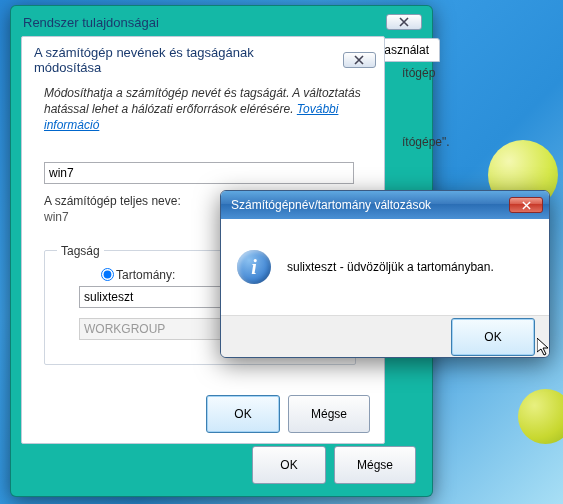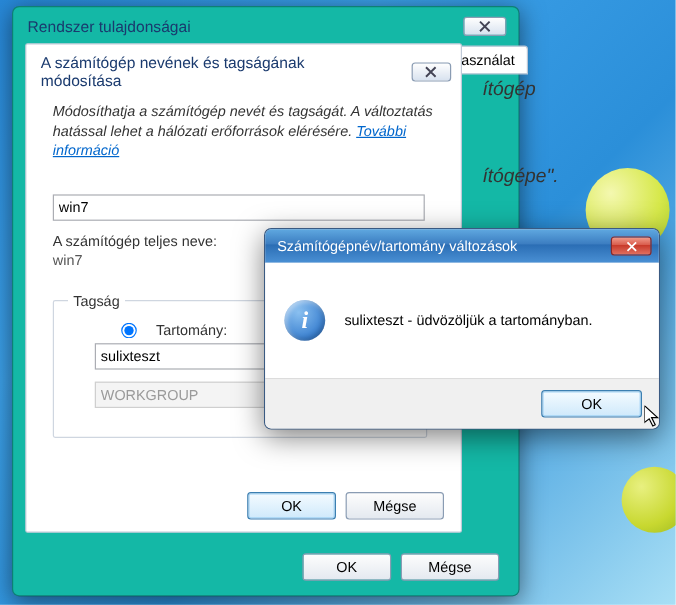--- a/index.html
+++ b/index.html
@@ -19,43 +19,43 @@
   .blob2 { width: 55px; height: 55px; background: radial-gradient(circle at 30% 30%, #e8f080, #c8d830 60%, #9ab820); right: -10px; bottom: 60px; }
 
   
   .win { position: absolute; background: #14b8a6; border: 1px solid rgba(0,0,0,0.3); border-radius: 6px; box-shadow: 0 4px 20px rgba(0,0,0,0.5); }
   .backwin { left: 10px; top: 5px; width: 423px; height: 492px; }
   .titlebar { display:flex; align-items:center; justify-content:space-between; padding: 8px 10px 4px 12px; color:#1a3a6e; font-size:13px; }
   .closebtn { width:36px; height:16px; border:1px solid #8a9cb3; border-radius:3px; display:flex; align-items:center; justify-content:center; background:linear-gradient(#fefefe,#d8e2ef); }
   .closebtn svg { width:10px; height:10px; }
 
   .tabstub { position:absolute; right:-8px; top:32px; padding:4px 10px; border:1px solid #b9c6d6; background:#fff; font-size:12px; z-index:0; border-top-left-radius:3px; border-top-right-radius:3px;}
-  .rightfrag { position:absolute; right:-10px; top:60px; width:40px; font-size:16px; color:#333;font-style:italic; }
+  .rightfrag { position:absolute; right:-10px; top:60px; width:40px; font-size:12px; color:#333; }
   .rightfrag div { margin-bottom:55px; text-align:left;}
 
   .innerpanel { position:absolute; left:10px; top:30px; width:364px; height:408px; border:1px solid #c0cad8; background:#fff; border-radius:2px; }
   .innerpanel .titlebar { color:#1a3a6e; padding:8px 8px 4px 12px;gap:40px;}
 
   .body { padding: 6px 18px 0 22px; color:#333;}
   .desc { font-size:12px; line-height:1.35; margin-bottom:28px;font-style:italic; }
   .desc a { color:#0066cc; text-decoration:underline;}
 
   .label { margin-bottom:2px; }
   .textinput { width: 310px; height:22px; border:1px solid #abadb3; padding:2px 4px; font-size:12px; background:#fff; margin-bottom:10px;}
   .readonly { color:#555;}
   .fullname { margin-bottom:2px;}
   .fullnameval { margin-bottom:20px;}
 
   fieldset { border:1px solid #cfd6e0; border-radius:2px; padding:10px 12px 14px 12px; margin:0 0 16px 0; width:312px;}
   legend { padding:0 4px; font-size:12px;}
-  .radio-row { display:flex; align-items:flex-end; gap:16px; margin-bottom:4px;padding-left:44px;}
+  .radio-row { display:flex; align-items:center; gap:2px; margin-bottom:4px;padding-left:44px;}
   .radio-row input[type=radio]{ margin:0;}
   .indented { margin-left:22px; width:260px; height:22px; border:1px solid #abadb3; padding:2px 4px; font-size:12px; margin-bottom:10px; background:#fff;}
   .indented.disabled { background:#f4f4f4; color:#9a9a9a; border-color:#cfcfcf;}
-  .btn { min-width:74px; height:23px; border:1px solid #8a9cb3; border-radius:3px; background:linear-gradient(#fdfdfd,#e4e9f0); font-size:12px; display:flex; align-items:center; justify-content:center; padding:0 22px;}
+  .btn { min-width:74px; height:38px; border:1px solid #8a9cb3; border-radius:3px; background:linear-gradient(#fdfdfd,#e4e9f0); font-size:12px; display:flex; align-items:center; justify-content:center; padding:0 22px;}
   .btn.default { border-color:#3c7fb1; box-shadow:0 0 0 1px #a3d3f5 inset; background:linear-gradient(#f4fbff,#cfe9fb);}
   .btn.disabled { color:#a0a0a0; background:#f3f3f3; border-color:#cfcfcf;}
 
   .inner-btnrow { position:absolute; bottom:10px; right:14px; display:flex; gap:8px;}
   .outer-btnrow { position:absolute; bottom:12px; right:16px; display:flex; gap:8px;}
 
   
   .popup { position:absolute; left:220px; top:190px; width:330px; height:168px; border:1px solid #3a5a82; border-radius:6px; background:#f0f0f0; box-shadow:0 6px 24px rgba(0,0,0,0.5);}
   .popup .ptitle { height:28px; background:linear-gradient(#5fa8e0,#3b7cc0 45%,#2a6db4 46%,#4a90d4); border-top-left-radius:5px; border-top-right-radius:5px; display:flex; align-items:center; justify-content:space-between; padding:0 6px 0 10px; color:#fff; font-size:12px;}
   .popup .closered { width:34px; height:16px; border:1px solid #8a2a2a; border-radius:3px; background:linear-gradient(#f09a8a,#d85a4a 45%,#c83a2a 46%,#e07060); display:flex; align-items:center; justify-content:center;}

